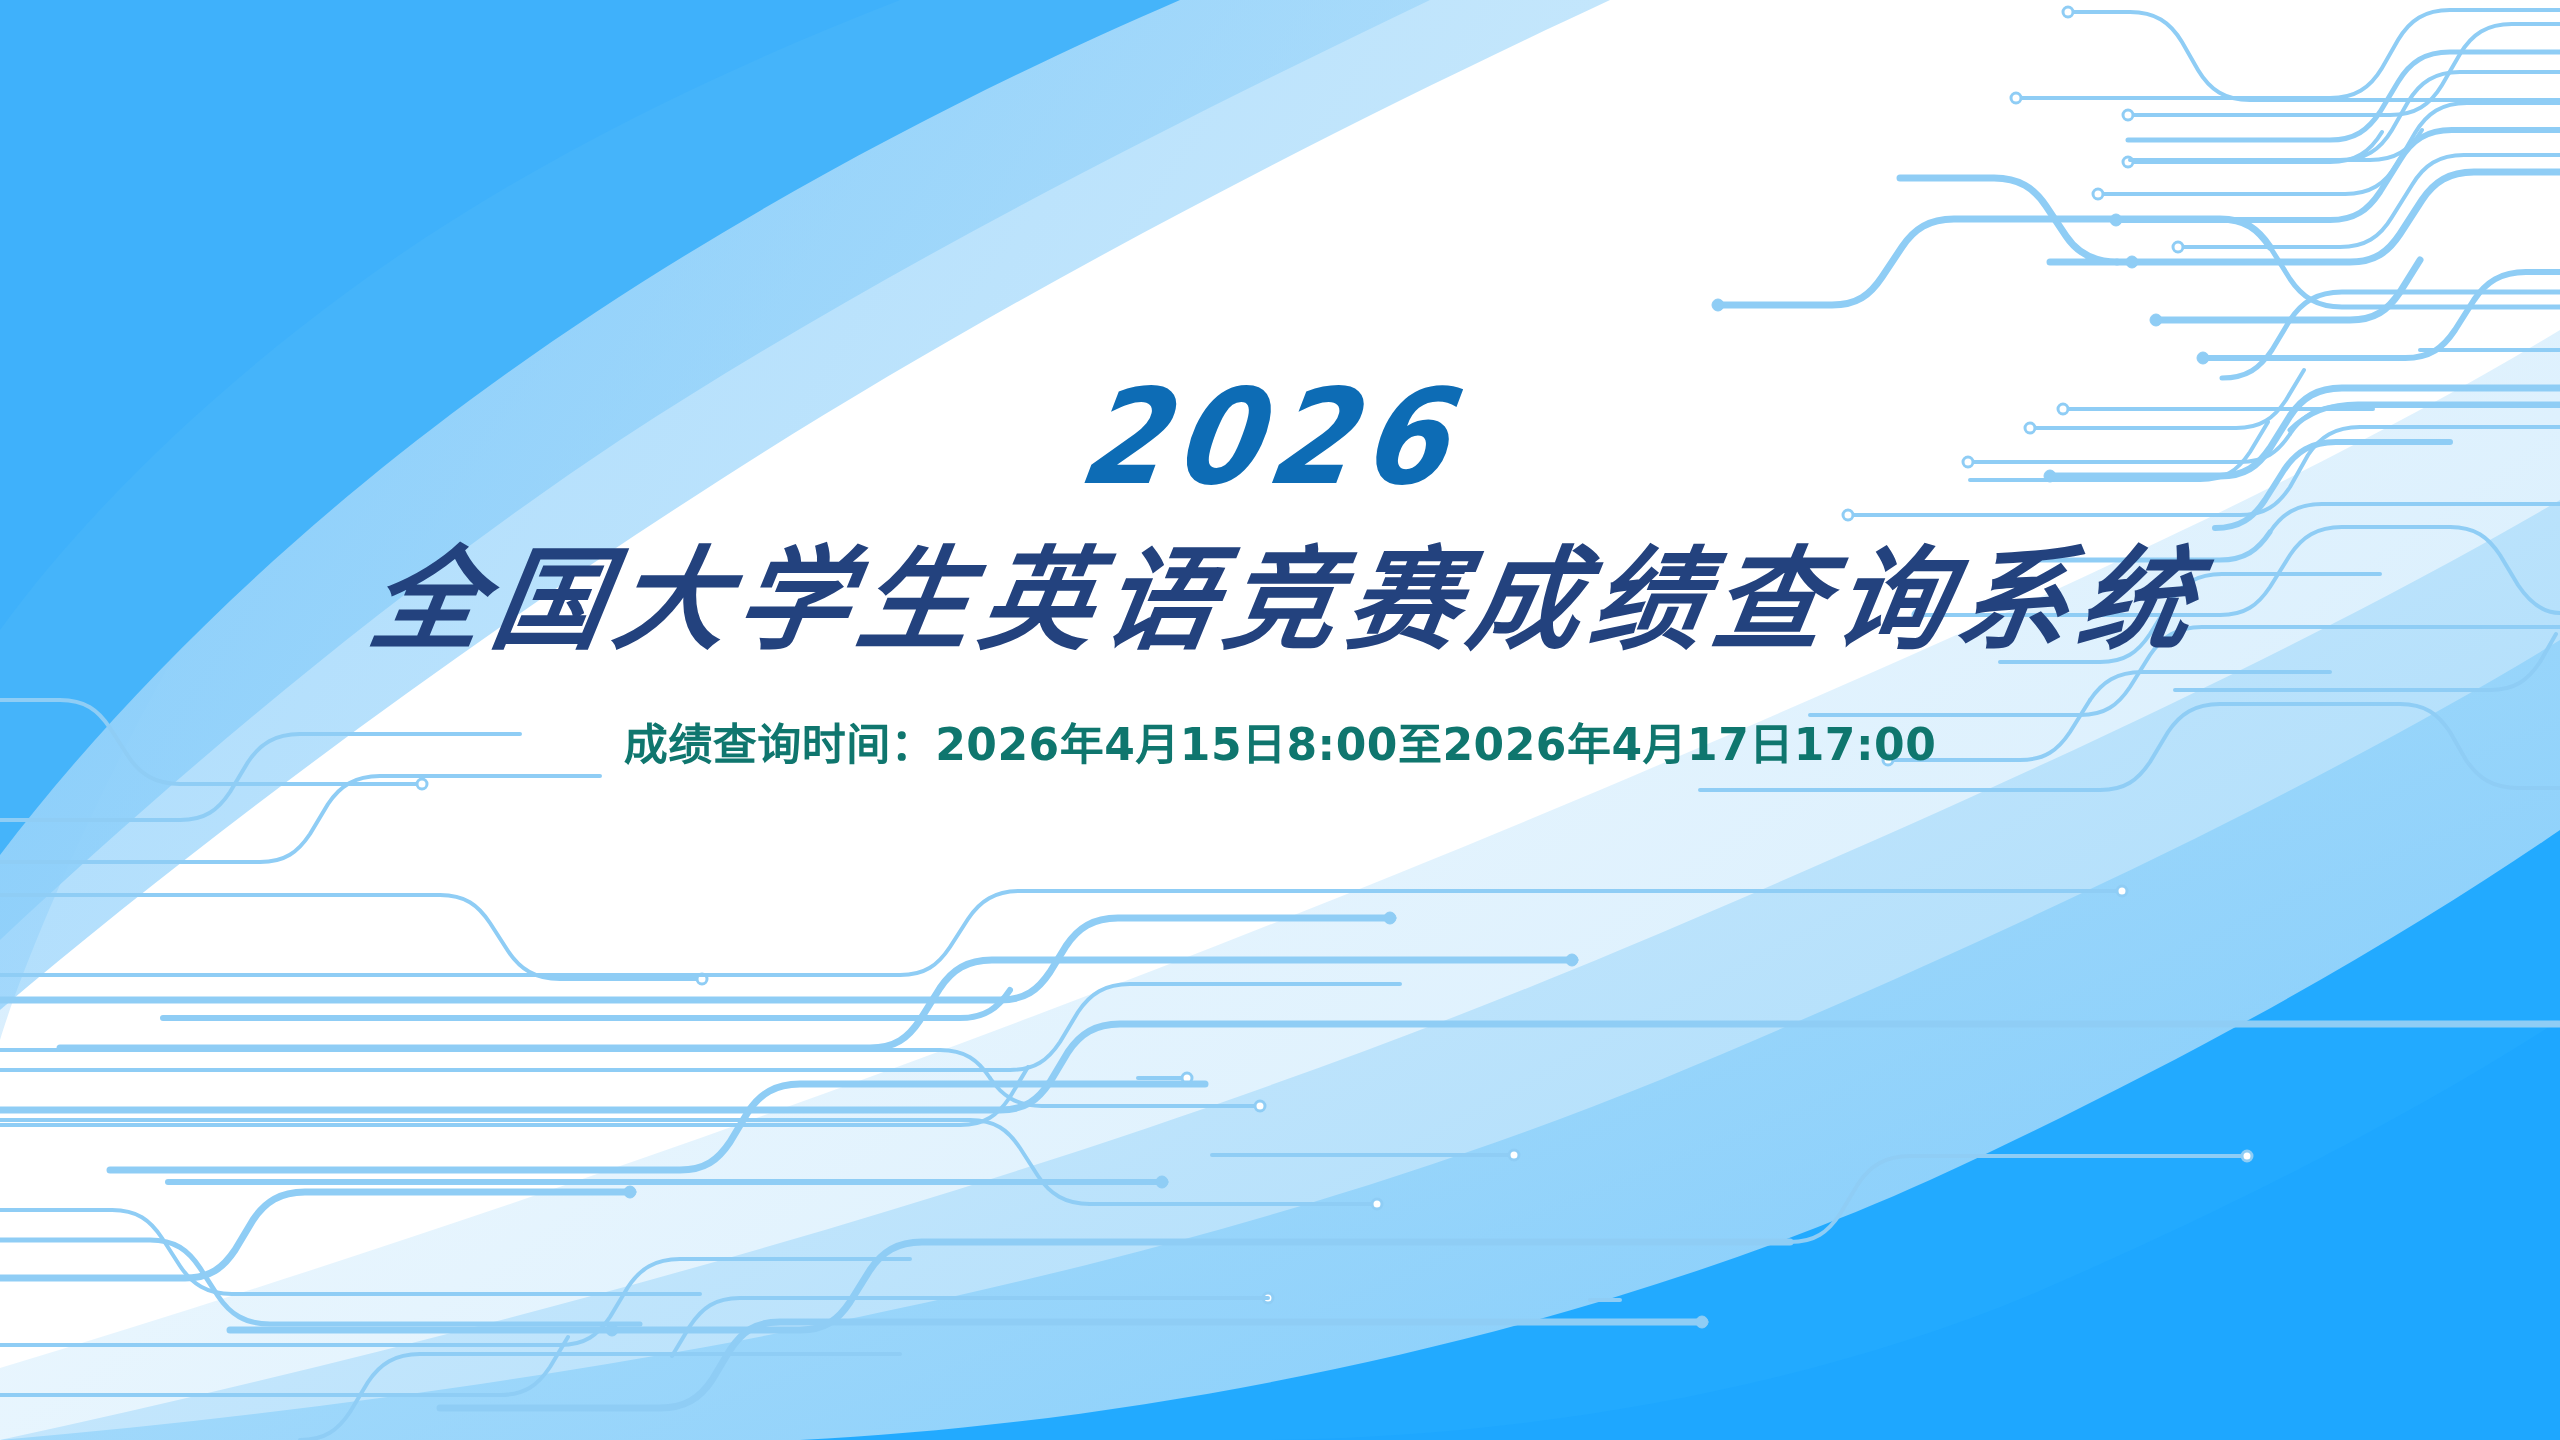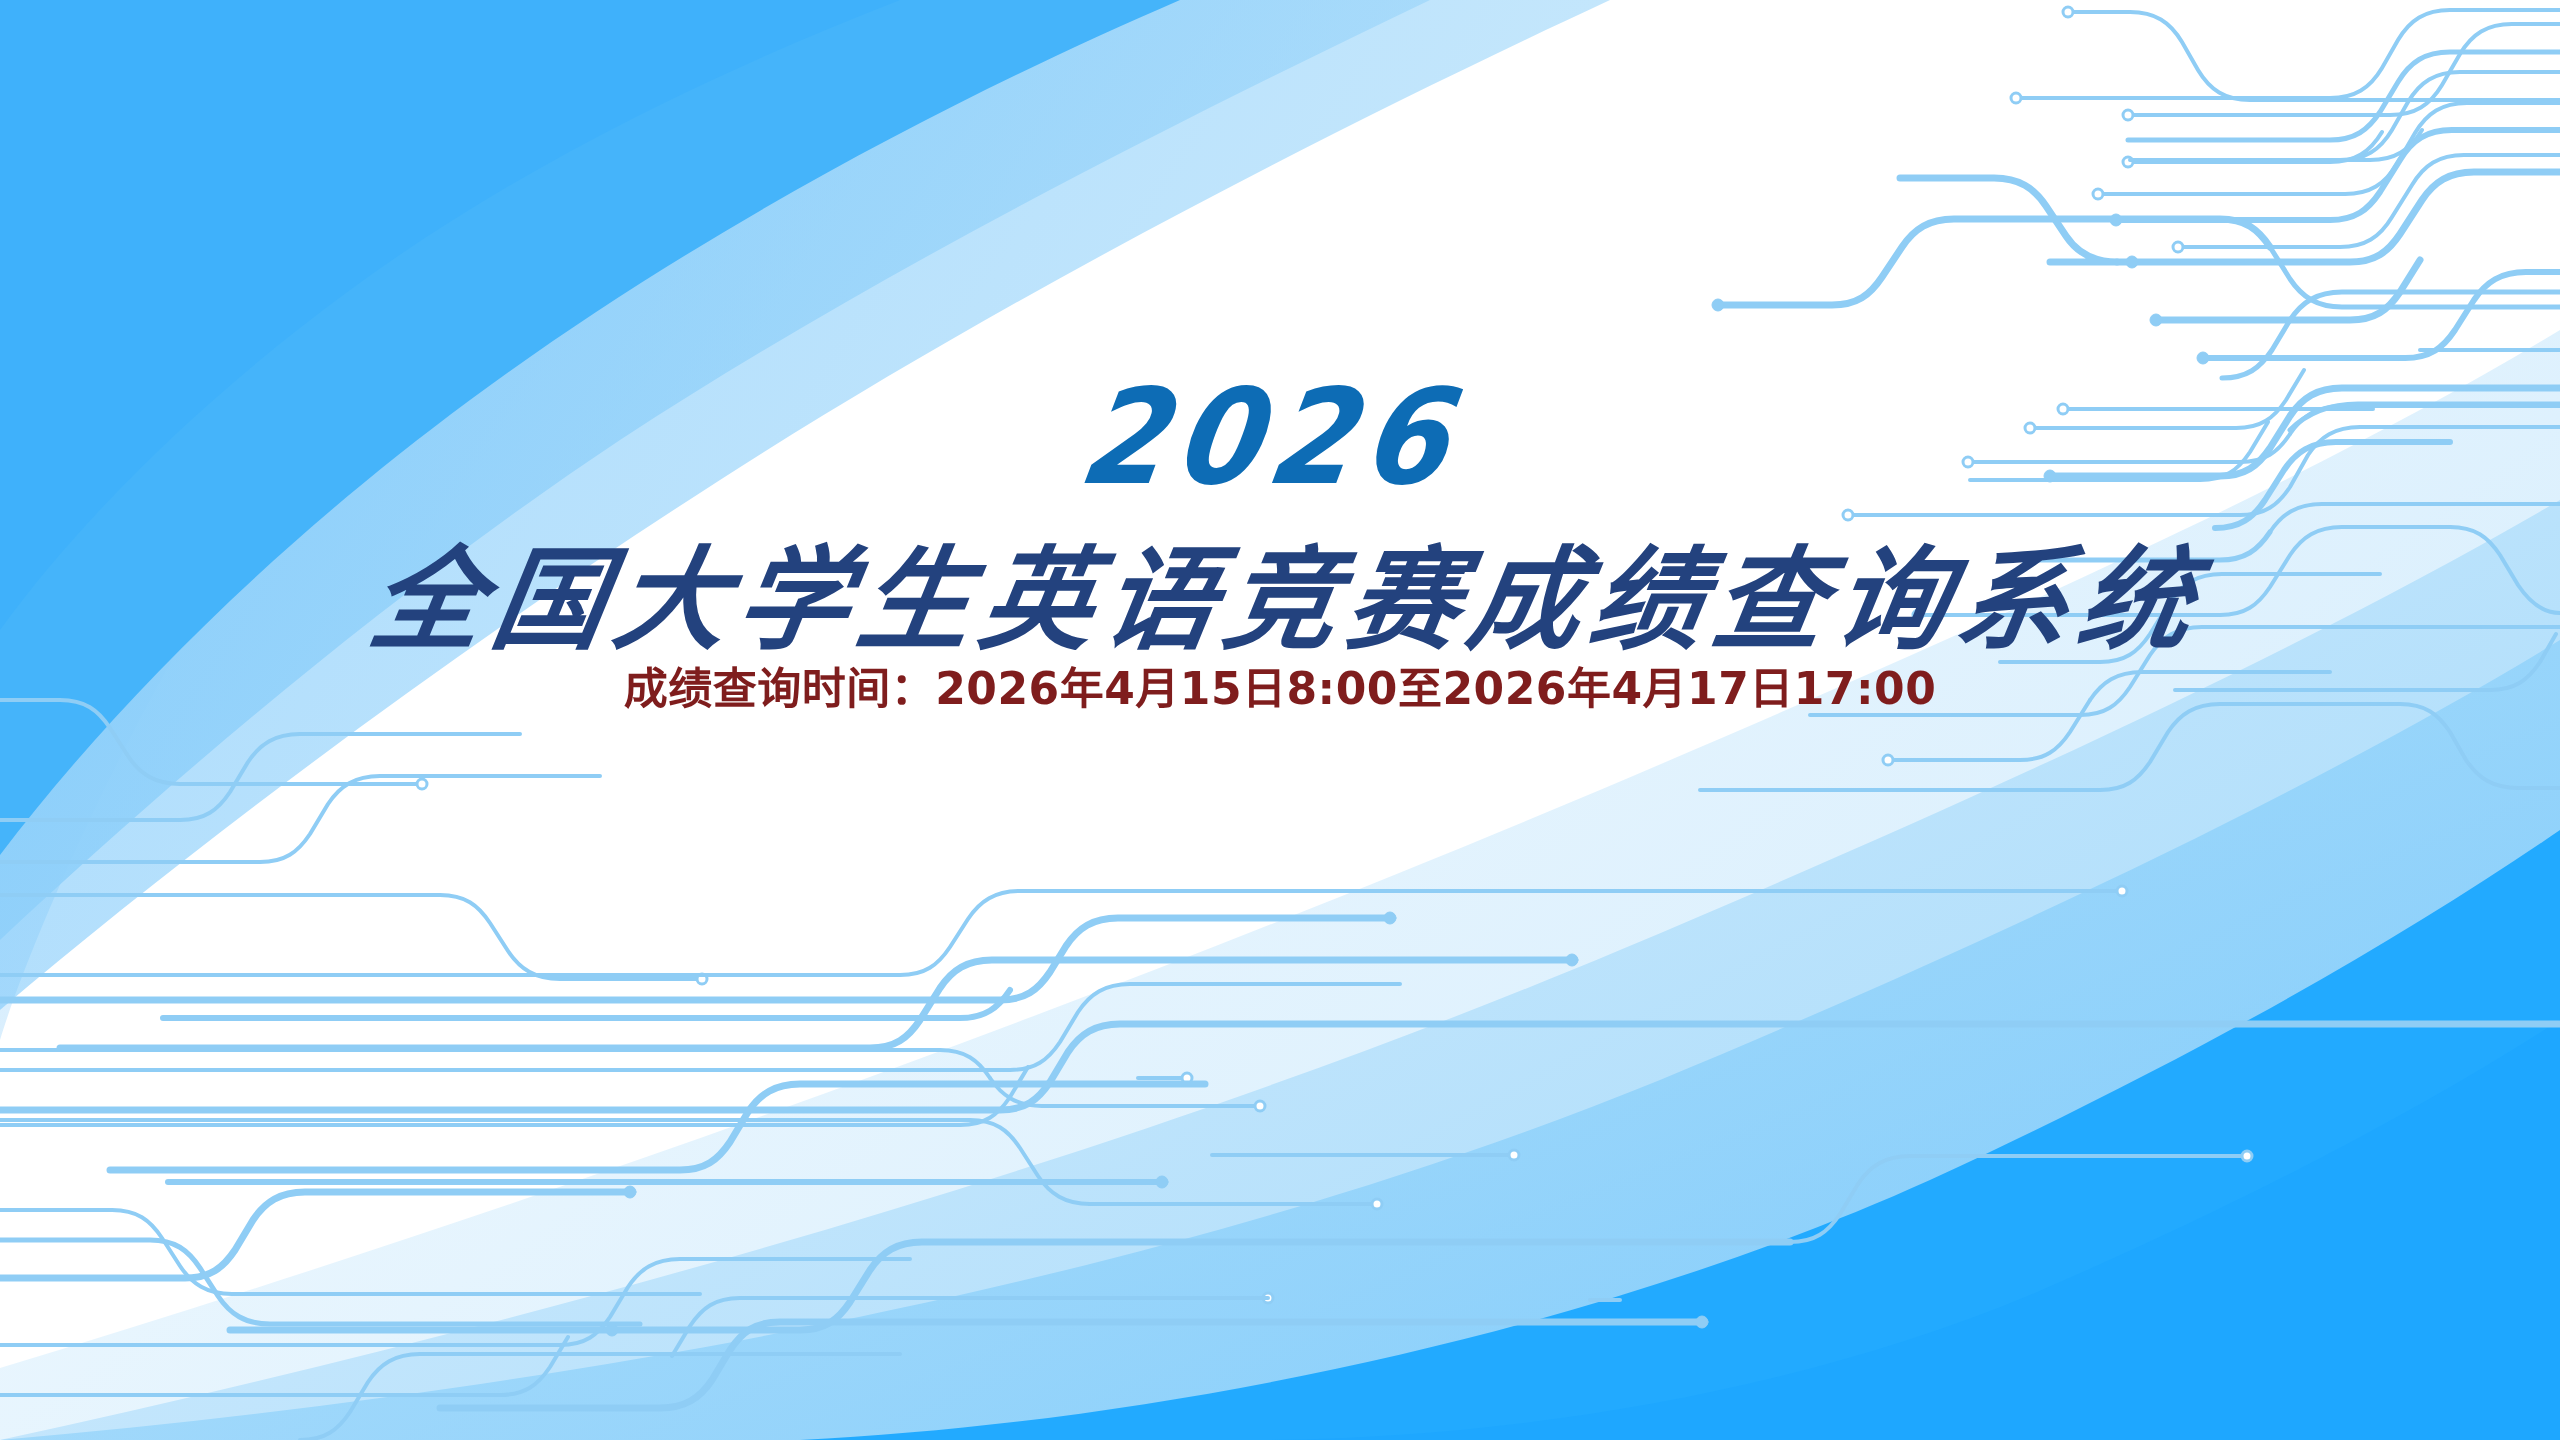--- a/index.html
+++ b/index.html
@@ -56,25 +56,26 @@
     line-height: 1.12;
     font-weight: 700;
     font-style: italic;
     letter-spacing: 10px;
     color: #23427e;
     white-space: nowrap;
     transform: skewX(-9deg);
     padding-left: 14px;
   }
   .subtitle {
+    margin-top: 56px;
     font-family: "DejaVu Sans", "Liberation Sans", sans-serif;
     font-size: 44px;
     line-height: 1.2;
     font-weight: 700;
-    color: #7f1d1d;
+    color: #0f766e;
     letter-spacing: 0.5px;
     white-space: nowrap;
   }
 </style>
 </head>
 <body>
 
 <div id="banner">
 
   <svg class="layer" viewBox="0 0 2560 1440" preserveAspectRatio="none" xmlns="http://www.w3.org/2000/svg">

